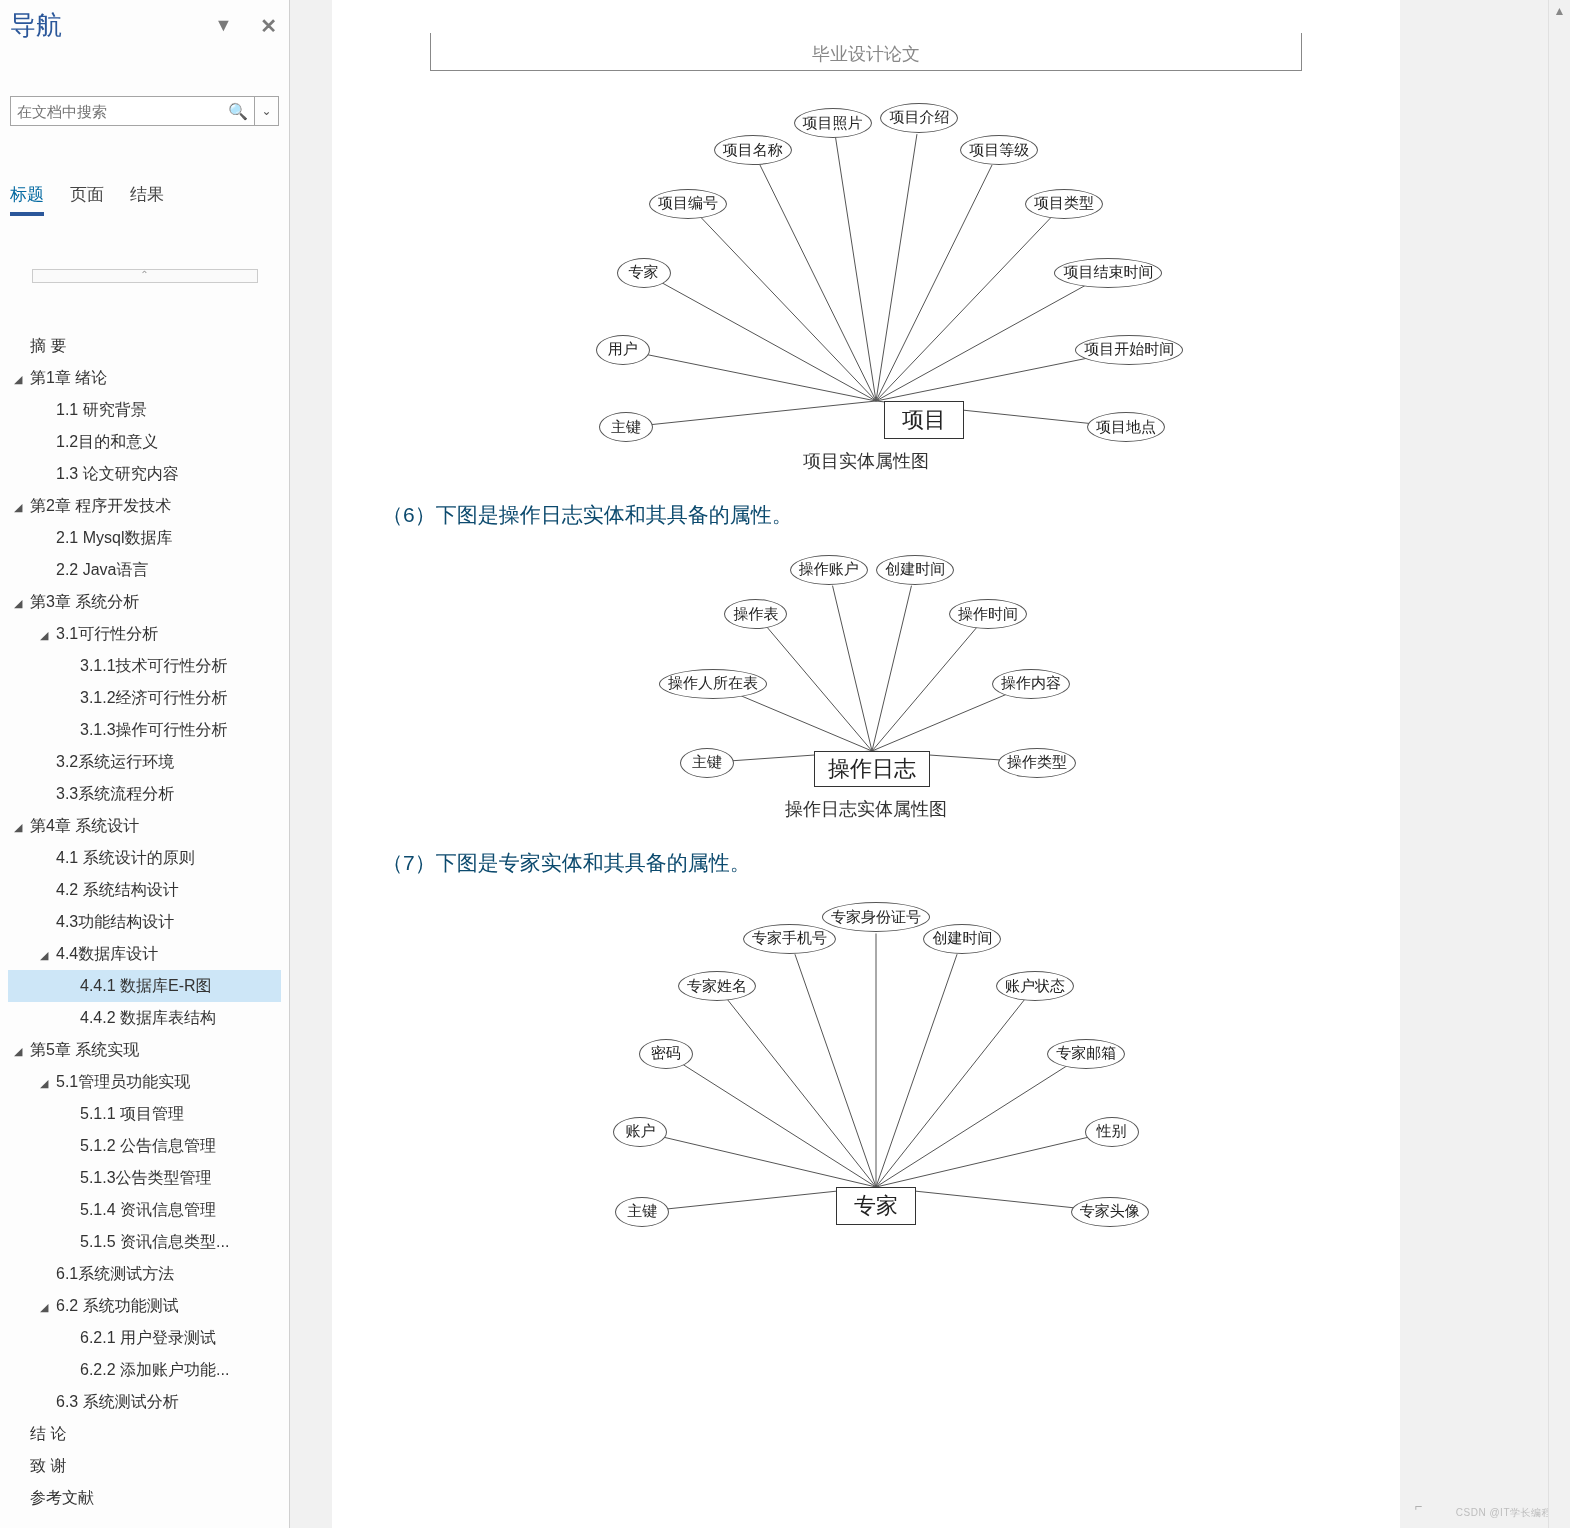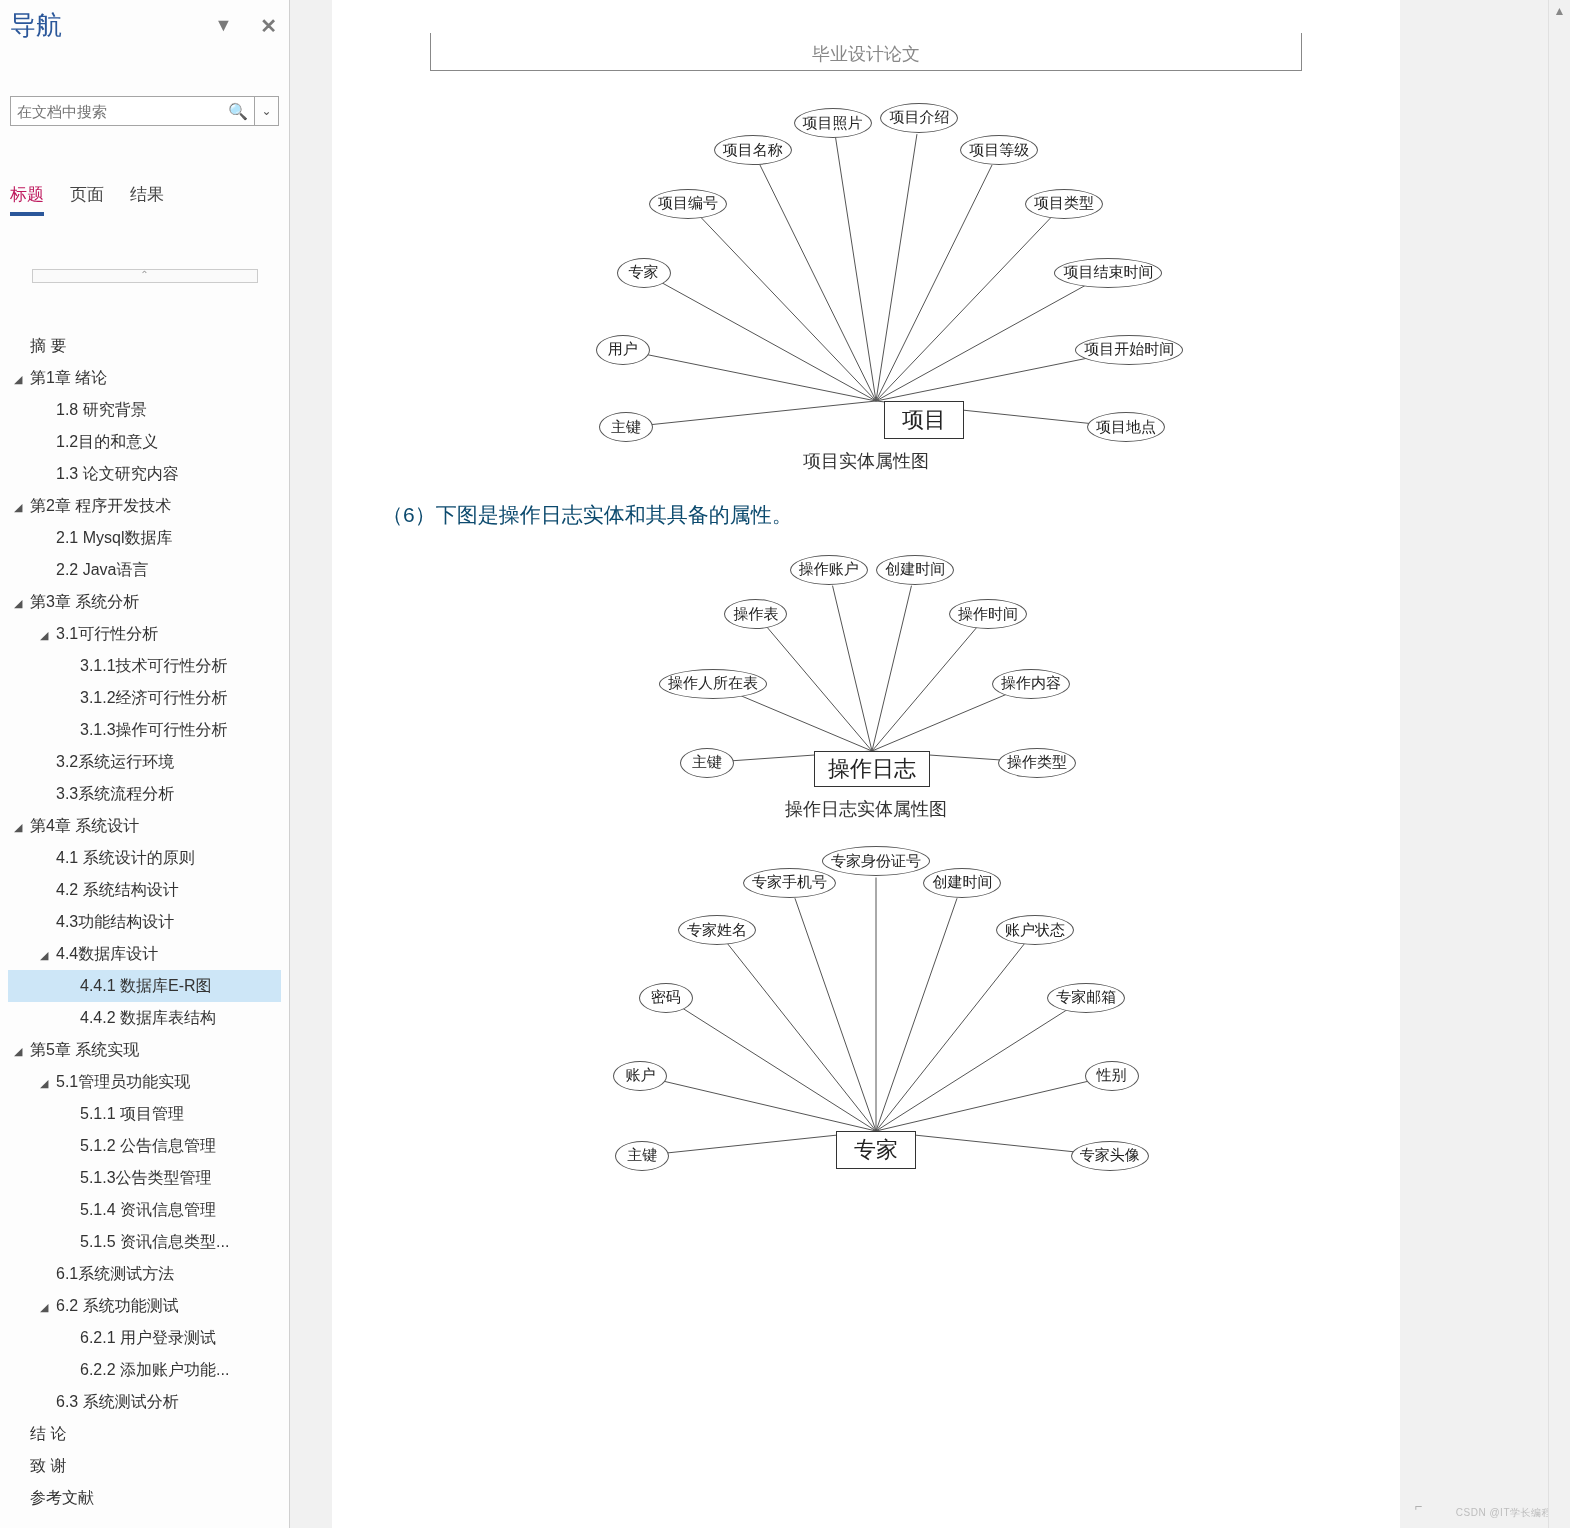--- a/index.html
+++ b/index.html
@@ -77,21 +77,21 @@
 
   .nav-tabs {
     display: flex;
     gap: 26px;
     padding: 4px 10px 0 10px;
     font-size: 17px;
     color: #444;
   }
   .nav-tab { cursor: pointer; padding-bottom: 6px; }
   .nav-tab.active {
-    color: #be185d;
+    color: #0369a1;
     font-weight: 500;
     border-bottom: 4px solid #2b579a;
   }
 
   .outline-scroll-handle {
     margin: 10px auto 4px auto;
     width: 226px;
     height: 14px;
     border: 1px solid #ccc;
     background: #fafafa;
@@ -267,21 +267,21 @@
       <div class="nav-tab active">标题</div>
       <div class="nav-tab">页面</div>
       <div class="nav-tab">结果</div>
     </div>
 
     <div class="outline-scroll-handle">⌃</div>
 
     <div class="outline" id="outline">
         <div class="item lvl0"><span>摘 要</span></div>
         <div class="item lvl1"><span class="caret">◢</span><span>第1章 绪论</span></div>
-        <div class="item lvl2"><span>1.8 研究背景</span></div>
+        <div class="item lvl2"><span>1.1 研究背景</span></div>
         <div class="item lvl2"><span>1.2目的和意义</span></div>
         <div class="item lvl2"><span>1.3 论文研究内容</span></div>
         <div class="item lvl1"><span class="caret">◢</span><span>第2章 程序开发技术</span></div>
         <div class="item lvl2"><span>2.1 Mysql数据库</span></div>
         <div class="item lvl2"><span>2.2 Java语言</span></div>
         <div class="item lvl1"><span class="caret">◢</span><span>第3章 系统分析</span></div>
         <div class="item lvl2"><span class="caret">◢</span><span>3.1可行性分析</span></div>
         <div class="item lvl3"><span>3.1.1技术可行性分析</span></div>
         <div class="item lvl3"><span>3.1.2经济可行性分析</span></div>
         <div class="item lvl3"><span>3.1.3操作可行性分析</span></div>
@@ -366,20 +366,21 @@
           <div class="attr" style="left: 193.045px; top: 109.995px; width: 108px; height: 30px;">操作人所在表</div>
           <div class="attr" style="left: 258.435px; top: 40.0721px; width: 63px; height: 30px;">操作表</div>
           <div class="attr" style="left: 323.689px; top: -4.40113px; width: 78px; height: 30px;">操作账户</div>
           <div class="attr" style="left: 410.311px; top: -4.40113px; width: 78px; height: 30px;">创建时间</div>
           <div class="attr" style="left: 483.065px; top: 40.0721px; width: 78px; height: 30px;">操作时间</div>
           <div class="attr" style="left: 525.955px; top: 109.995px; width: 78px; height: 30px;">操作内容</div>
           <div class="attr" style="left: 532.097px; top: 188.545px; width: 78px; height: 30px;">操作类型</div>
         </div>
       <div class="fig-caption">操作日志实体属性图</div>
 
+      <p class="body-text">（7）下图是专家实体和其具备的属性。</p>
 
       <div class="er-figure" id="fig3" style="height:320px;">
         <svg width="800" height="320" id="fig3-svg">
             <line x1="410" y1="280" x2="192.69696586203227" y2="302.8394692239822" stroke="#555" stroke-width="1"></line>
             <line x1="410" y1="280" x2="190.45795740210232" y2="228.5068787900472" stroke="#555" stroke-width="1"></line>
             <line x1="410" y1="280" x2="213.6937573207815" y2="155.42027016738328" stroke="#555" stroke-width="1"></line>
             <line x1="410" y1="280" x2="261.2351066233447" y2="92.30541697046135" stroke="#555" stroke-width="1"></line>
             <line x1="410" y1="280" x2="328.93437157893925" y2="47.211224736460906" stroke="#555" stroke-width="1"></line>
             <line x1="410" y1="280" x2="410" y2="26.5" stroke="#555" stroke-width="1"></line>
             <line x1="410" y1="280" x2="491.06562842106075" y2="47.211224736460906" stroke="#555" stroke-width="1"></line>

